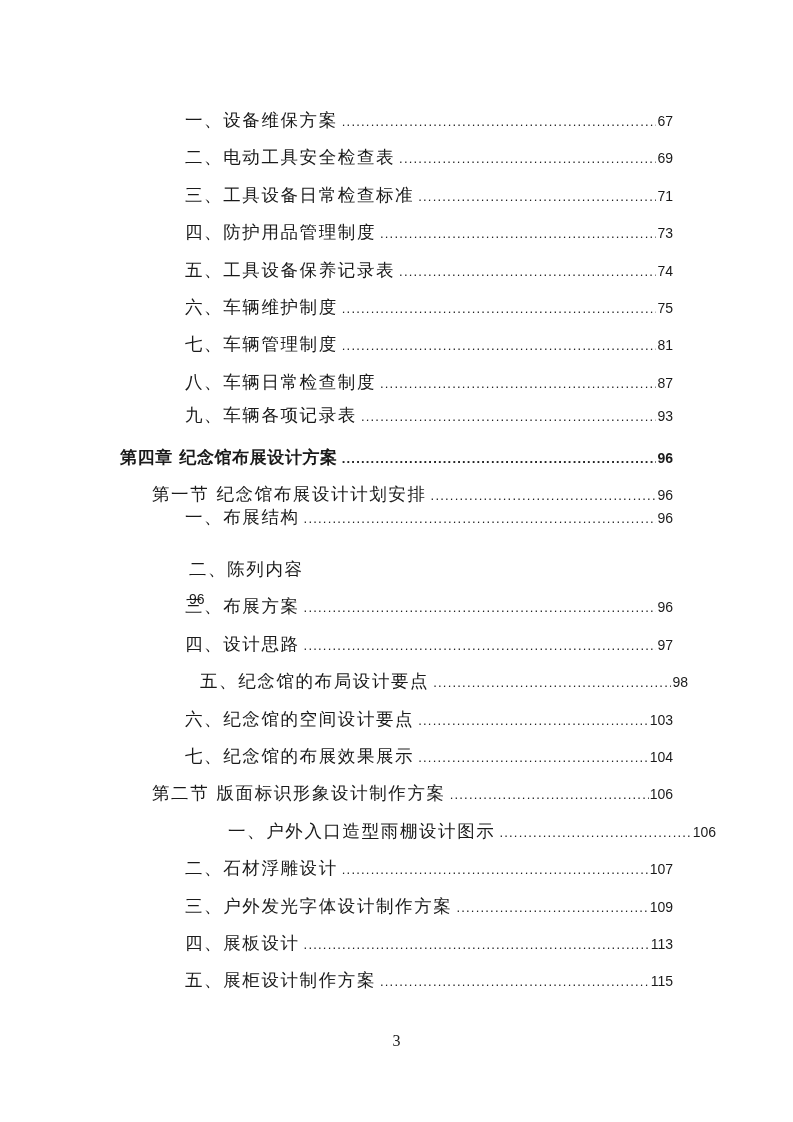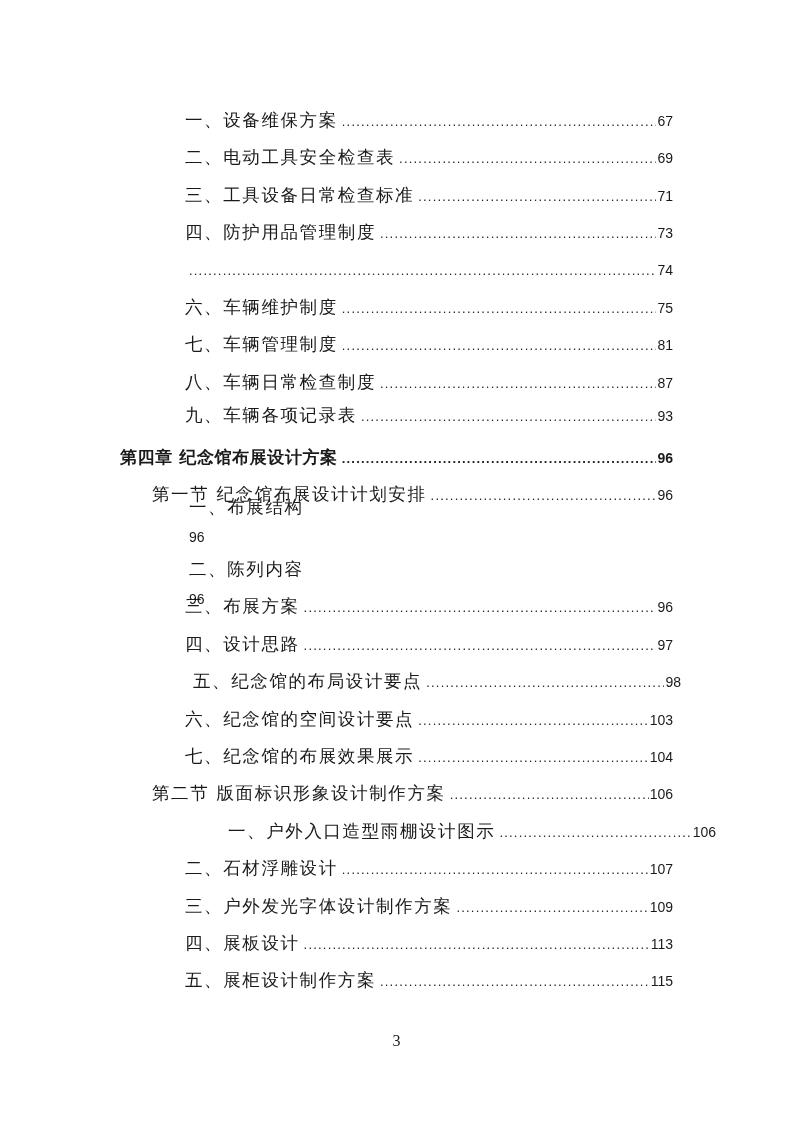--- a/index.html
+++ b/index.html
@@ -40,20 +40,21 @@
     <span class="title">三、工具设备日常检查标准</span>
     <span class="leader"></span>
     <span class="page">71</span>
   </div>
   <div class="entry lvl-item" style="top:116px;left:185px;width:488px;">
     <span class="title">四、防护用品管理制度</span>
     <span class="leader"></span>
     <span class="page">73</span>
   </div>
   <div class="entry lvl-item" style="top:154px;left:185px;width:488px;">
+    <span class="title">五、工具设备保养记录表</span>
     <span class="leader"></span>
     <span class="page">74</span>
   </div>
   <div class="entry lvl-item" style="top:191px;left:185px;width:488px;">
     <span class="title">六、车辆维护制度</span>
     <span class="leader"></span>
     <span class="page">75</span>
   </div>
   <div class="entry lvl-item" style="top:228px;left:185px;width:488px;">
     <span class="title">七、车辆管理制度</span>
@@ -73,41 +74,41 @@
   <div class="entry lvl-chapter" style="top:341px;left:120px;width:553px;">
     <span class="title">第四章  纪念馆布展设计方案</span>
     <span class="leader"></span>
     <span class="page">96</span>
   </div>
   <div class="entry lvl-section" style="top:378px;left:152px;width:521px;justify-content:space-between;">
     <span class="title">第一节  纪念馆布展设计计划安排</span>
     <span class="leader"></span>
     <span class="page">96</span>
   </div>
-  <div class="entry lvl-item" style="top:391px;left:185px;width:488px;flex-direction:column;">
+  <div class="entry lvl-item" style="top:401px;left:185px;width:488px;">
     <span class="title">一、布展结构</span>
     <span class="leader"></span>
     <span class="page">96</span>
   </div>
   <div class="entry lvl-item" style="top:453px;left:185px;width:488px;flex-direction:column;">
     <span class="title">二、陈列内容</span>
     <span class="leader"></span>
     <span class="page">96</span>
   </div>
   <div class="entry lvl-item" style="top:490px;left:185px;width:488px;">
     <span class="title">三、布展方案</span>
     <span class="leader"></span>
     <span class="page">96</span>
   </div>
   <div class="entry lvl-item" style="top:528px;left:185px;width:488px;">
     <span class="title">四、设计思路</span>
     <span class="leader"></span>
     <span class="page">97</span>
   </div>
-  <div class="entry lvl-item" style="top:565px;left:193px;width:488px;">
+  <div class="entry lvl-item" style="top:565px;left:200px;width:488px;">
     <span class="title">五、纪念馆的布局设计要点</span>
     <span class="leader"></span>
     <span class="page">98</span>
   </div>
   <div class="entry lvl-item" style="top:603px;left:185px;width:488px;">
     <span class="title">六、纪念馆的空间设计要点</span>
     <span class="leader"></span>
     <span class="page">103</span>
   </div>
   <div class="entry lvl-item" style="top:640px;left:185px;width:488px;">

